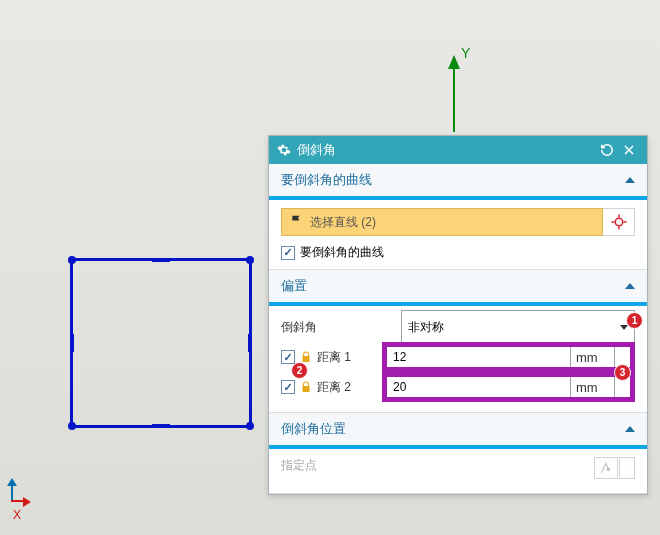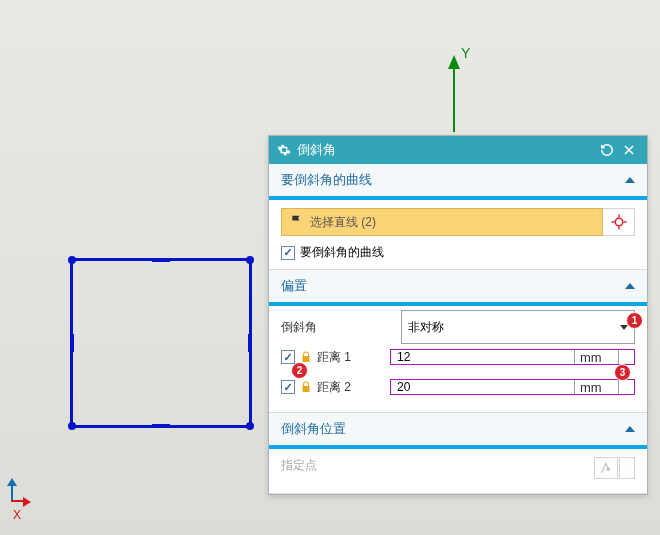--- a/index.html
+++ b/index.html
@@ -52,21 +52,21 @@
     
     .chk-row { margin-top: 8px; display: flex; align-items: center; gap: 5px; }
     .chk { width: 14px; height: 14px; border: 1px solid #6b8ab0; background: #fff; display: inline-flex; align-items: center; justify-content: center; }
     .chk.checked::after { content: "✓"; color: #335f93; font-size: 11px; font-weight: bold; }
     
     .form-row { display: flex; align-items: center; height: 26px; margin-bottom: 4px; }
     .form-row .label { width: 120px; color: #333; display: flex; align-items: center; gap: 4px; }
     .form-row .control { flex: 1; display: flex; }
     .dropdown { flex: 1; height: 22px; border: 1px solid #9aa2a8; background: #fff; display: flex; align-items: center; padding: 16px 6px; justify-content: space-between; font-size: 12px; }
     .dropdown .dd-arrow { width: 0; height: 0; border-left: 4px solid transparent; border-right: 4px solid transparent; border-top: 5px solid #333; }
-    .input-group { flex: 1; display: flex; height: 16px; border: 1px solid #a21caf; }
+    .input-group { flex: 1; display: flex; height: 30px; border: 5px solid #a21caf; }
     .input-group input { flex: 1; border: none; padding: 0 6px; font-size: 12px; outline: none; }
     .input-group .unit { width: 44px; border-left: 1px solid #9aa2a8; display: flex; align-items: center; padding: 0 5px; font-size: 13px; color: #333; margin-left: 16px; }
     .input-group .spin { width: 16px; border-left: 1px solid #9aa2a8; display: flex; align-items: center; justify-content: center; }
     
     .dim-arrow-icon { width: 14px; height: 14px; display: inline-flex; align-items: center; justify-content: center; }
     .point-row { display: flex; align-items: flex-start; justify-content: space-between; height: 28px; }
     .point-label { color: #a8a8a8; }
     .point-btns { display: flex; gap: 1px; }
     .point-btn { width: 24px; height: 22px; border: 1px solid #cfd4d7; background: #fefefe; display: flex; align-items: center; justify-content: center; }
     

